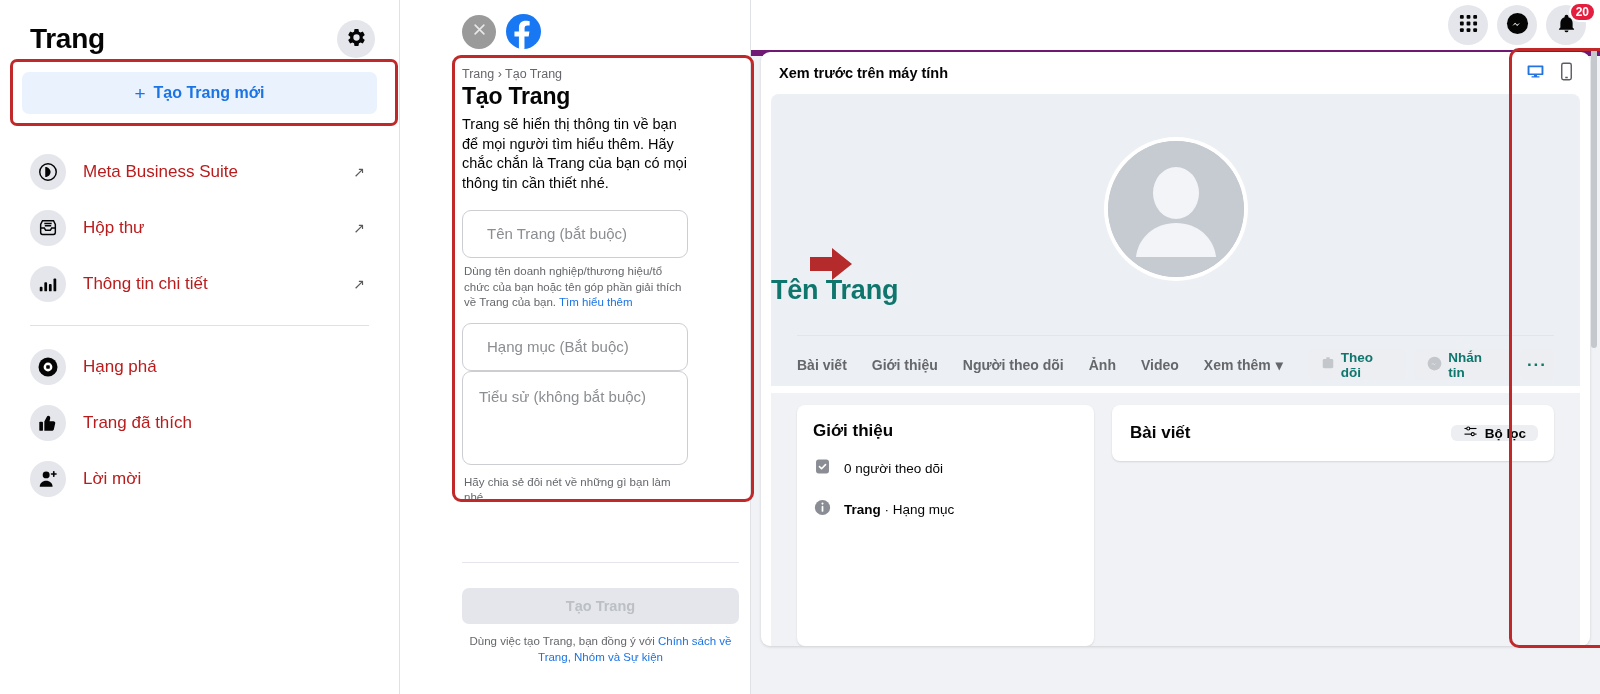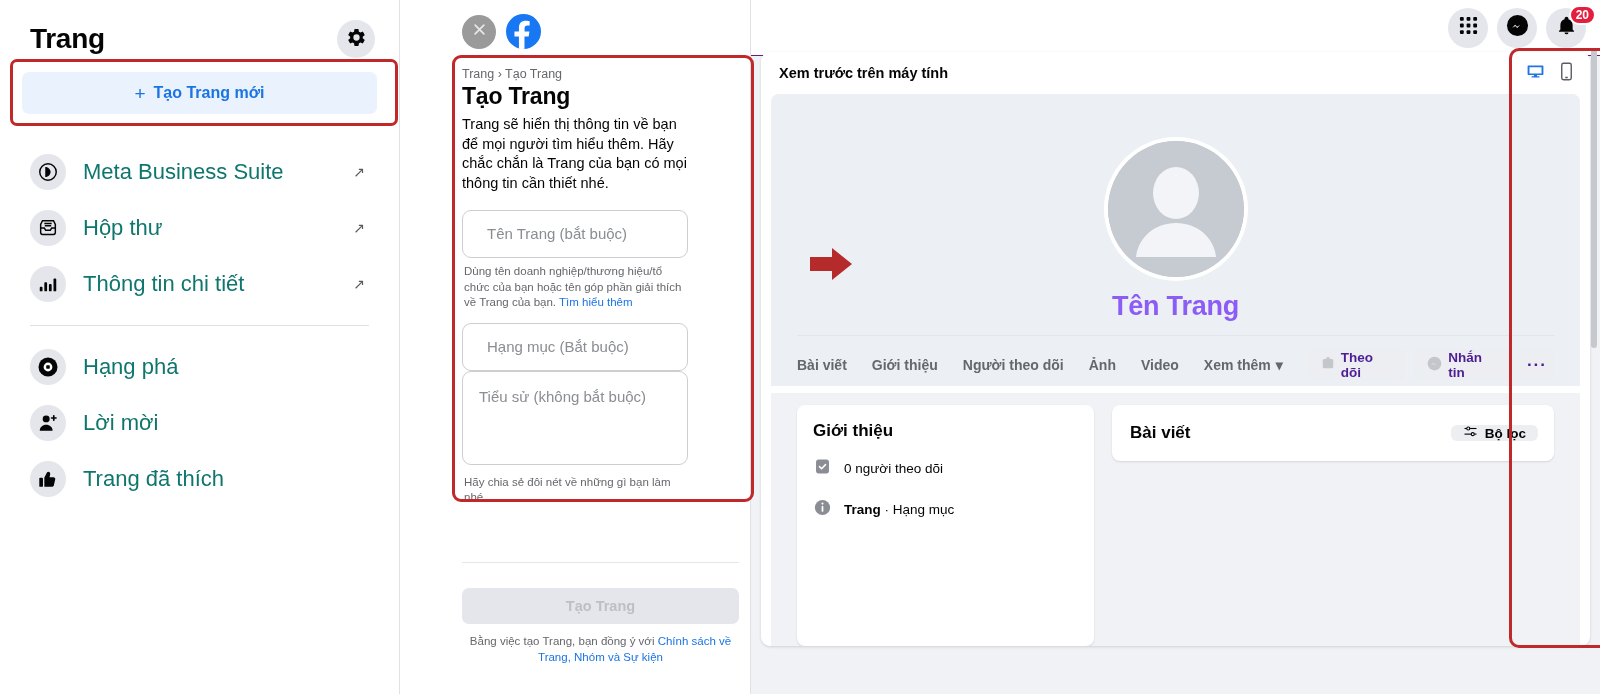--- a/index.html
+++ b/index.html
@@ -45,21 +45,21 @@
   }
   .sb-nav { margin-top: 30px; }
   .sb-item {
     display: flex; align-items: center; gap: 17px;
     height: 56px; padding: 0 10px; border-radius: 8px; cursor: pointer;
   }
   .sb-ic {
     width: 36px; height: 36px; border-radius: 50%; background: #e4e6eb;
     display: flex; align-items: center; justify-content: center; flex-shrink: 0;
   }
-  .sb-label { font-size: 22px; color: #0f766e; flex: 1; }
+  .sb-label { font-size: 17px; color: #b91c1c; flex: 1; }
   .sb-ext { color: #5a5a5a; font-size: 14px; margin-right: 4px; }
   .sb-div { height: 1px; background: #dfe1e5; margin: 13px 10px; }
 
   
   .mid {
     width: 350px; height: 694px; background: #ffffff; flex-shrink: 0;
     position: relative; padding: 0 0 0 0;
   }
   .mid-top { display: flex; align-items: center; gap: 10px; padding: 14px 0 0 62px; }
   .close-circle {
@@ -99,21 +99,21 @@
   .terms { font-size: 11.5px; color: #65676b; text-align: center; margin-top: 9px; line-height: 1.45; }
 
   
   .right {
     flex: 1; height: 694px; background: #f0f2f5; position: relative;
     border-left: 1px solid #dfe1e5;
   }
   .topbar {
     height: 56px; background: #ffffff; display: flex; align-items: center;
     justify-content: flex-end; padding-right: 14px; gap: 9px;
-    border-bottom: 1px solid #701a75;
+    border-bottom: 6px solid #701a75;
   }
   .tb-ic {
     width: 40px; height: 40px; border-radius: 50%; background: #e4e6eb;
     display: flex; align-items: center; justify-content: center; cursor: pointer;
     position: relative;
   }
   .badge {
     position: absolute; top: -3px; right: -10px; min-width: 22px; height: 20px;
     background: #e41e3f; color: #fff; font-size: 12px; font-weight: bold;
     border-radius: 10px; display: flex; align-items: center; justify-content: center;
@@ -139,32 +139,32 @@
   .avatar-wrap {
     position: absolute; left: 50%; transform: translateX(-50%); top: 43px;
     width: 144px; height: 144px; border-radius: 50%; background: #fff;
     display: flex; align-items: center; justify-content: center;
   }
   .avatar {
     width: 136px; height: 136px; border-radius: 50%;
     background: #c4c8cf; overflow: hidden; position: relative;
   }
   .pg-name {
-    position: absolute; top: 197px; left: 0; right: 0; text-align: center;
-    font-size: 27px; font-weight: bold; color: #8b5cf6; letter-spacing: -0.2px;
+    position: absolute; top: 181px; left: 0; right: 0; text-align: left;
+    font-size: 27px; font-weight: bold; color: #0f766e; letter-spacing: -0.2px;
   }
   .tabrow {
     position: absolute; top: 241px; left: 26px; right: 26px; height: 58px;
     border-top: 1px solid #e2e5ea; display: flex; align-items: center; gap: 25px;
   }
   .tab { font-size: 14px; color: #65676b; font-weight: bold; cursor: pointer; white-space: nowrap; }
   .tab-more { display: flex; align-items: center; gap: 5px; }
   .tab-actions { margin-left: auto; display: flex; align-items: center; gap: 8px; }
   .act-btn {
-    height: 31px; border-radius: 6px; background: #eceef1; color: #4c1d95;
+    height: 31px; border-radius: 6px; background: #eceef1; color: #0f766e;
     font-size: 13.5px; font-weight: bold; display: flex; align-items: center;
     gap: 6px; padding: 0 13px; cursor: default;
   }
   .act-btn.sq { padding: 0; width: 36px; justify-content: center; font-size: 17px; letter-spacing: 1px; }
   .lower {
     position: absolute; top: 299px; left: 0; right: 0; bottom: 0;
     background: #f0f2f5; display: flex; gap: 18px; padding: 12px 26px 0 26px;
   }
   .card-about {
     width: 297px; background: #fff; border-radius: 8px;
@@ -269,38 +269,38 @@
               <rect x="10.2" y="10.2" width="3.6" height="3.6" rx="0.8" fill="#050505"></rect>
             </svg>
         </span>
         <span class="sb-label">Hạng phá</span>
         <span class="sb-ext"></span>
       </div>
 
       <div class="sb-item">
         <span class="sb-ic">
           <svg width="22" height="22" viewBox="0 0 24 24" fill="#050505">
+              <rect x="2.5" y="10.5" width="4" height="10" rx="1"></rect>
+              <path d="M8 20.5h8.3c1 0 1.9-.7 2.1-1.7l1.5-6.5c.3-1.2-.7-2.3-1.9-2.3h-4.3l.7-3.3c.3-1.4-.7-2.7-2.1-2.7-.6 0-1.1.3-1.4.8L8 10.3v10.2z"></path>
+            </svg>
+        </span>
+        <span class="sb-label">Trang đã thích</span>
+        <span class="sb-ext"></span>
+      </div>
+
+      <div class="sb-item">
+        <span class="sb-ic">
+          <svg width="22" height="22" viewBox="0 0 24 24" fill="#050505">
               <circle cx="10" cy="7.5" r="3.8"></circle>
               <path d="M3 20.5c0-3.9 3.1-6.6 7-6.6s7 2.7 7 6.6H3z"></path>
               <rect x="17.4" y="3.2" width="1.8" height="6.6" rx="0.8"></rect>
               <rect x="15" y="5.6" width="6.6" height="1.8" rx="0.8"></rect>
             </svg>
         </span>
         <span class="sb-label">Lời mời</span>
-        <span class="sb-ext"></span>
-      </div>
-
-      <div class="sb-item">
-        <span class="sb-ic">
-          <svg width="22" height="22" viewBox="0 0 24 24" fill="#050505">
-              <rect x="2.5" y="10.5" width="4" height="10" rx="1"></rect>
-              <path d="M8 20.5h8.3c1 0 1.9-.7 2.1-1.7l1.5-6.5c.3-1.2-.7-2.3-1.9-2.3h-4.3l.7-3.3c.3-1.4-.7-2.7-2.1-2.7-.6 0-1.1.3-1.4.8L8 10.3v10.2z"></path>
-            </svg>
-        </span>
-        <span class="sb-label">Trang đã thích</span>
         <span class="sb-ext"></span>
       </div>
 
     </div>
   </div>
 
   <div class="mid">
     <div class="mid-top">
       <div class="close-circle">
         <span>
@@ -339,21 +339,21 @@
     <div class="arrow-ann">
       <svg width="42" height="32" viewBox="0 0 42 32">
           <path d="M0 9h22V0l20 16-20 16v-9H0z" fill="#b52b2b"></path>
         </svg>
     </div>
 
     <div class="mid-foot">
       <div class="mid-foot-sep"></div>
       <button class="submit-btn">Tạo Trang</button>
       <div class="terms">
-        <span>Bằng việc tạo Trang, bạn đồng ý với </span><a class="lnk">Chính sách về Trang, Nhóm và Sự kiện</a>
+        <span>Dùng việc tạo Trang, bạn đồng ý với </span><a class="lnk">Chính sách về Trang, Nhóm và Sự kiện</a>
       </div>
     </div>
   </div>
 
   <div class="right">
 
     <div class="topbar">
       <div class="tb-ic">
         <span>
           <svg width="19" height="19" viewBox="0 0 20 20" fill="#050505">

